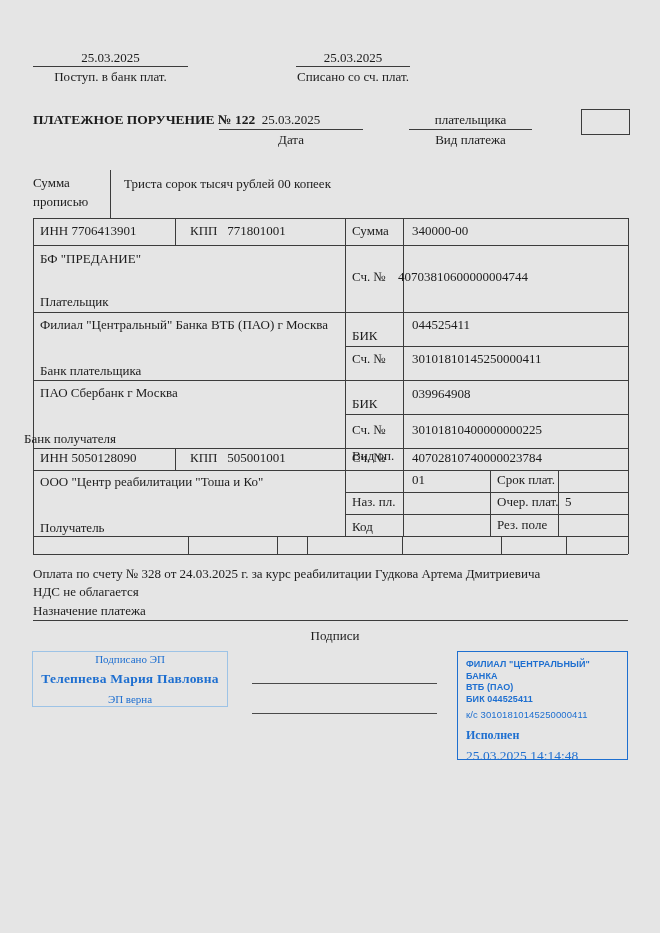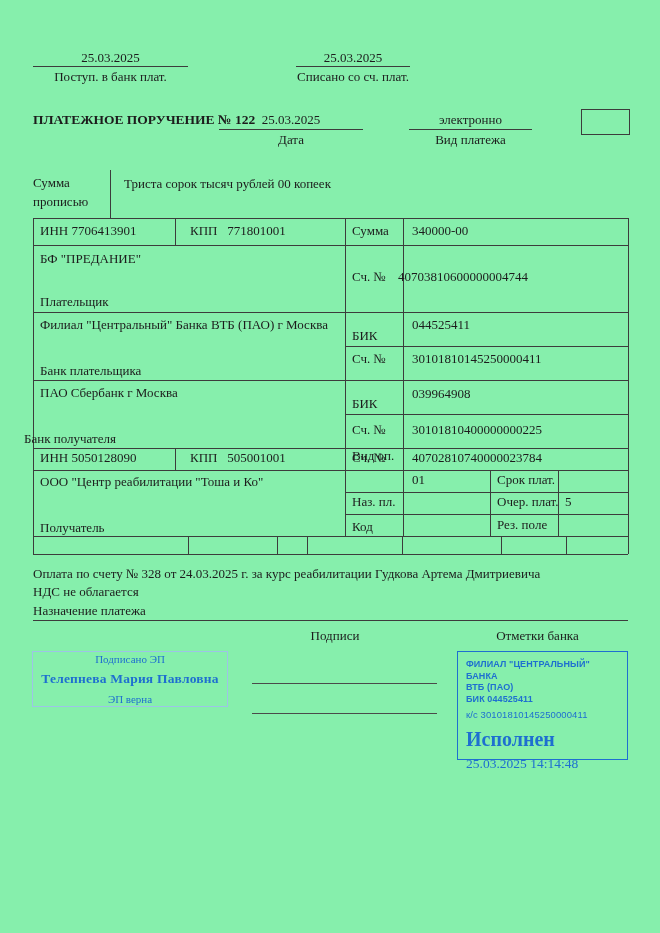--- a/index.html
+++ b/index.html
@@ -1,57 +1,57 @@
 <!DOCTYPE html>
 <html><head>
 <meta charset="utf-8">
 <style>
   html,body{margin:0;padding:0;background:#ffffff;}
-  .page{position:relative;width:660px;height:933px;background:#86efac;overflow:hidden;
+  .page{position:relative;width:660px;height:933px;background:#e5e5e5;overflow:hidden;
         font-family:"Liberation Serif",serif;color:#1c1c1c;font-size:13px;}
   .t{position:absolute;white-space:pre;line-height:1.2;}
   .c{text-align:center;}
   .b{font-weight:bold;}
   .wrap{white-space:normal;line-height:1.45;}
   .hl{position:absolute;border-top:1px solid #3c3c3c;height:0;}
   .vl{position:absolute;border-left:1px solid #3c3c3c;width:0;}
   .box{position:absolute;border:1px solid #3c3c3c;display:flex;align-items:center;justify-content:center;}
   .sigline{position:absolute;border-top:1px solid #4a4a4a;height:0;}
   .esign{position:absolute;left:32px;top:651px;width:194px;height:54px;border:1px solid #9dc3e6;
          color:#1e6fd0;display:flex;flex-direction:column;justify-content:center;align-items:center;
          text-align:center;gap:6px;background:transparent;}
   .esign .s1{font-size:11px;}
   .esign .nm{font-size:13.5px;font-weight:bold;letter-spacing:.2px;}
   .stamp{position:absolute;left:457px;top:651px;width:171px;height:109px;border:1px solid #1e6fd0;
          color:#1e6fd0;padding:7px 8px;box-sizing:border-box;
          font-family:"Liberation Sans",sans-serif;}
   .stamp .l{font-size:9px;font-weight:bold;line-height:1.3;letter-spacing:.1px;}
   .stamp .l4{font-size:9.5px;font-weight:normal;margin-top:3px;}
-  .stamp .st{font-family:"Liberation Serif",serif;font-size:20px;font-weight:bold;margin-top:7px;}
+  .stamp .st{font-family:"Liberation Serif",serif;font-size:12px;font-weight:bold;margin-top:7px;}
   .stamp .dt{font-family:"Liberation Serif",serif;font-size:13.5px;margin-top:5px;}
 </style>
 </head>
 <body>
 
 <div class="page">
 
   <div class="t c" style="left:33px;top:50px;width:155px;">25.03.2025</div>
   <div class="hl" style="left:33px;top:66px;width:155px;"></div>
   <div class="t c" style="left:33px;top:69px;width:155px;">Поступ. в банк плат.</div>
 
   <div class="t c" style="left:296px;top:50px;width:114px;">25.03.2025</div>
   <div class="hl" style="left:296px;top:66px;width:114px;"></div>
   <div class="t c" style="left:266px;top:69px;width:174px;">Списано со сч. плат.</div>
 
 
   <div class="t b" style="left:33px;top:112px;font-size:13.5px;">ПЛАТЕЖНОЕ ПОРУЧЕНИЕ № 122</div>
   <div class="t c" style="left:219px;top:112px;width:144px;">25.03.2025</div>
   <div class="hl" style="left:219px;top:129px;width:144px;"></div>
   <div class="t c" style="left:219px;top:132px;width:144px;">Дата</div>
-  <div class="t c" style="left:409px;top:112px;width:123px;">электронно</div>
+  <div class="t c" style="left:409px;top:112px;width:123px;">плательщика</div>
   <div class="hl" style="left:409px;top:129px;width:123px;"></div>
   <div class="t c" style="left:409px;top:132px;width:123px;">Вид платежа</div>
   <div class="box" style="left:581px;top:109px;width:47px;height:24px;"></div>
 
   <div class="t wrap" style="left:33px;top:174px;width:72px;">Сумма прописью</div>
   <div class="vl" style="left:110px;top:170px;height:48px;"></div>
   <div class="t" style="left:124px;top:176px;">Триста сорок тысяч рублей 00 копеек</div>
 
   <div class="hl" style="left:33px;top:218px;width:595px;"></div>
   <div class="hl" style="left:33px;top:245px;width:595px;"></div>
@@ -121,21 +121,20 @@
   <div class="t" style="left:352px;top:519px;">Код</div>
   <div class="t" style="left:497px;top:517px;">Рез. поле</div>
   <div class="t" style="left:40px;top:520px;">Получатель</div>
 
   <div class="t" style="left:33px;top:566px;">Оплата по счету № 328 от 24.03.2025 г. за курс реабилитации Гудкова Артема Дмитриевича</div>
   <div class="t" style="left:33px;top:584px;">НДС не облагается</div>
   <div class="t" style="left:33px;top:603px;">Назначение платежа</div>
   <div class="hl" style="left:33px;top:620px;width:595px;"></div>
 
   <div class="t c" style="left:240px;top:628px;width:190px;">Подписи</div>
-  <div class="t c" style="left:445px;top:628px;width:185px;">Отметки банка</div>
 
   <div class="esign">
     <div class="s1">Подписано ЭП</div>
     <div class="nm">Телепнева Мария Павловна</div>
     <div class="s1">ЭП верна</div>
   </div>
 
   <div class="sigline" style="left:252px;top:683px;width:185px;"></div>
   <div class="sigline" style="left:252px;top:713px;width:185px;"></div>
 

